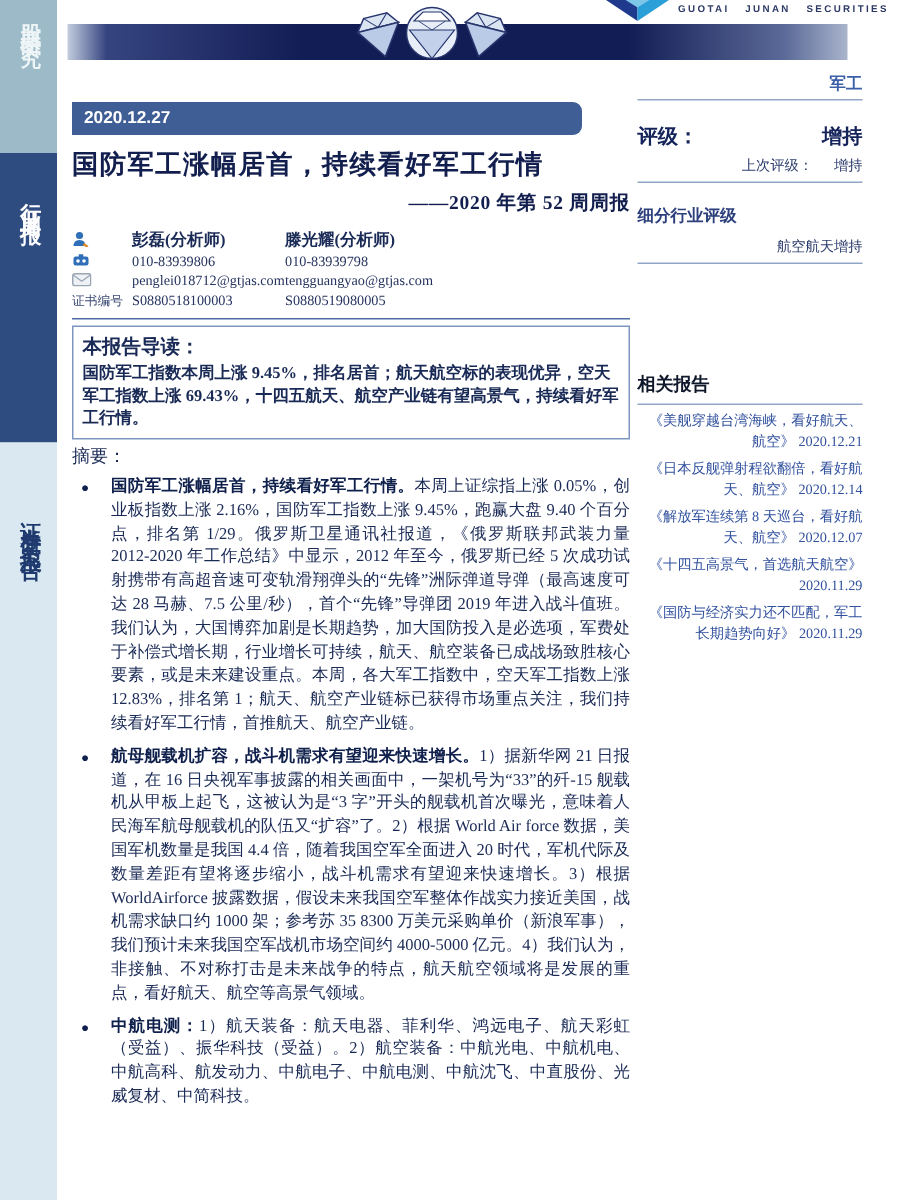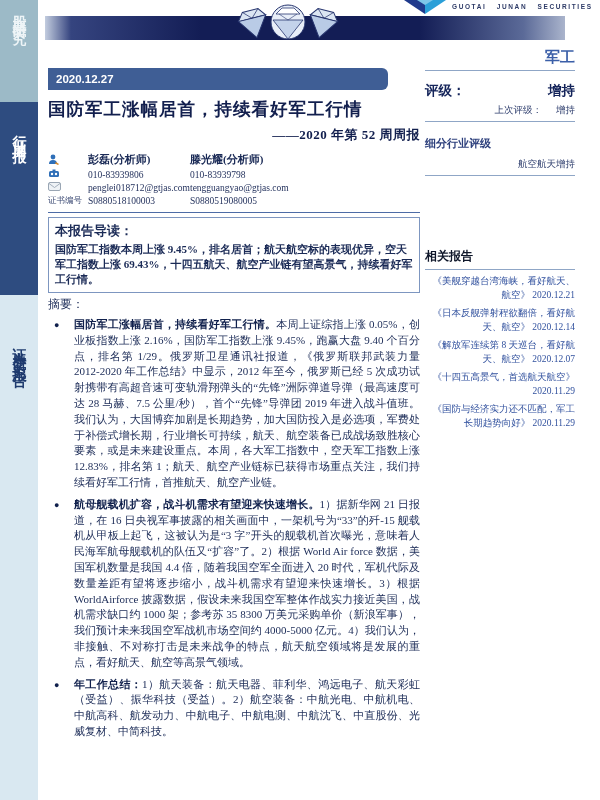--- a/index.html
+++ b/index.html
@@ -17,21 +17,21 @@
   .sb-top .sb-text { color:#eef5f7; padding-top:4px; }
   .sb-mid .sb-text { color:#ffffff; padding-top:22px; }
   .sb-bot .sb-text { color:#1e3a6e; padding-top:42px; }
 
   
   .logo-mark { position:absolute; left:403px; top:0; }
   .logo-text { position:absolute; left:452px; top:3px; font-family:"Liberation Sans", sans-serif; font-size:6.5px; font-weight:bold; letter-spacing:1.6px; word-spacing:7px; color:#2d3a66; }
   .banner { position:absolute; left:45px; top:16px; width:520px; height:24px;
     background: linear-gradient(90deg,#c3cddf 0%, #35447f 5%, #131d55 30%, #131d55 72%, #5b6a98 92%, #aab4cc 100%); }
   .ornament { position:absolute; left:232px; top:0px; }
-  .industry-tag-row { position:absolute; left:425px; top:48px; width:150px; text-align:right; font-size:15px; font-weight:bold; color:#3b5fa8; border-bottom:1px solid #8fa6c6; padding-bottom:3px; }
+  .industry-tag-row { position:absolute; left:425px; top:48px; width:150px; text-align:right; font-size:11px; font-weight:bold; color:#3b5fa8; border-bottom:1px solid #8fa6c6; padding-bottom:3px; }
 
   
   .main-col { position:absolute; left:48px; top:68px; width:372px; color:#1a2a56; }
   .date-bar { background:#3f5e95; color:#ffffff; font-weight:bold; font-size:11.5px; font-family:"Liberation Sans", sans-serif; height:22px; line-height:22px; padding-left:8px; border-radius:0 6px 6px 0; width:340px; }
   .report-title { font-size:17.5px; font-weight:bold; color:#121f4e; margin-top:7px; letter-spacing:1px; }
   .report-subtitle { text-align:right; font-size:13px; font-weight:bold; color:#121f4e; margin-top:5px; letter-spacing:0.5px; }
   .analysts { display:grid; grid-template-columns:40px 102px 1fr; row-gap:2px; margin-top:8px; border-bottom:1.5px solid #4d6ca6; padding-bottom:5px; font-size:9.5px; color:#25335e; align-items:center; }
   .analysts .a-name { font-size:11px; font-weight:bold; color:#1a2a56; }
   .cert-label { font-size:8.5px; color:#3c4a74; }
   .a-icon { width:13px; height:11px; display:inline-block; }
@@ -153,21 +153,21 @@
     <div class="abstract-header">摘要：</div>
 
     <ul class="bullets">
       <li>
         <span class="marker">●</span><b>国防军工涨幅居首，持续看好军工行情。</b><span>本周上证综指上涨 0.05%，创业板指数上涨 2.16%，国防军工指数上涨 9.45%，跑赢大盘 9.40 个百分点，排名第 1/29。俄罗斯卫星通讯社报道，《俄罗斯联邦武装力量 2012-2020 年工作总结》中显示，2012 年至今，俄罗斯已经 5 次成功试射携带有高超音速可变轨滑翔弹头的“先锋”洲际弹道导弹（最高速度可达 28 马赫、7.5 公里/秒），首个“先锋”导弹团 2019 年进入战斗值班。我们认为，大国博弈加剧是长期趋势，加大国防投入是必选项，军费处于补偿式增长期，行业增长可持续，航天、航空装备已成战场致胜核心要素，或是未来建设重点。本周，各大军工指数中，空天军工指数上涨 12.83%，排名第 1；航天、航空产业链标已获得市场重点关注，我们持续看好军工行情，首推航天、航空产业链。</span>
       </li>
       <li>
         <span class="marker">●</span><b>航母舰载机扩容，战斗机需求有望迎来快速增长。</b><span>1）据新华网 21 日报道，在 16 日央视军事披露的相关画面中，一架机号为“33”的歼-15 舰载机从甲板上起飞，这被认为是“3 字”开头的舰载机首次曝光，意味着人民海军航母舰载机的队伍又“扩容”了。2）根据 World Air force 数据，美国军机数量是我国 4.4 倍，随着我国空军全面进入 20 时代，军机代际及数量差距有望将逐步缩小，战斗机需求有望迎来快速增长。3）根据 WorldAirforce 披露数据，假设未来我国空军整体作战实力接近美国，战机需求缺口约 1000 架；参考苏 35 8300 万美元采购单价（新浪军事），我们预计未来我国空军战机市场空间约 4000-5000 亿元。4）我们认为，非接触、不对称打击是未来战争的特点，航天航空领域将是发展的重点，看好航天、航空等高景气领域。</span>
       </li>
       <li>
-        <span class="marker">●</span><b>年工作总结：</b><span>1）航天装备：航天电器、菲利华、鸿远电子、航天彩虹（受益）、振华科技（受益）。2）航空装备：中航光电、中航机电、中航高科、航发动力、中航电子、中航电测、中航沈飞、中直股份、光威复材、中简科技。</span>
+        <span class="marker">●</span><b>中航电测：</b><span>1）航天装备：航天电器、菲利华、鸿远电子、航天彩虹（受益）、振华科技（受益）。2）航空装备：中航光电、中航机电、中航高科、航发动力、中航电子、中航电测、中航沈飞、中直股份、光威复材、中简科技。</span>
       </li>
     </ul>
   </div>
 
   <div class="right-col">
     <div class="rating-row">
       <span>评级：</span>
       <span>增持</span>
     </div>
     <div class="prev-rating-row">

